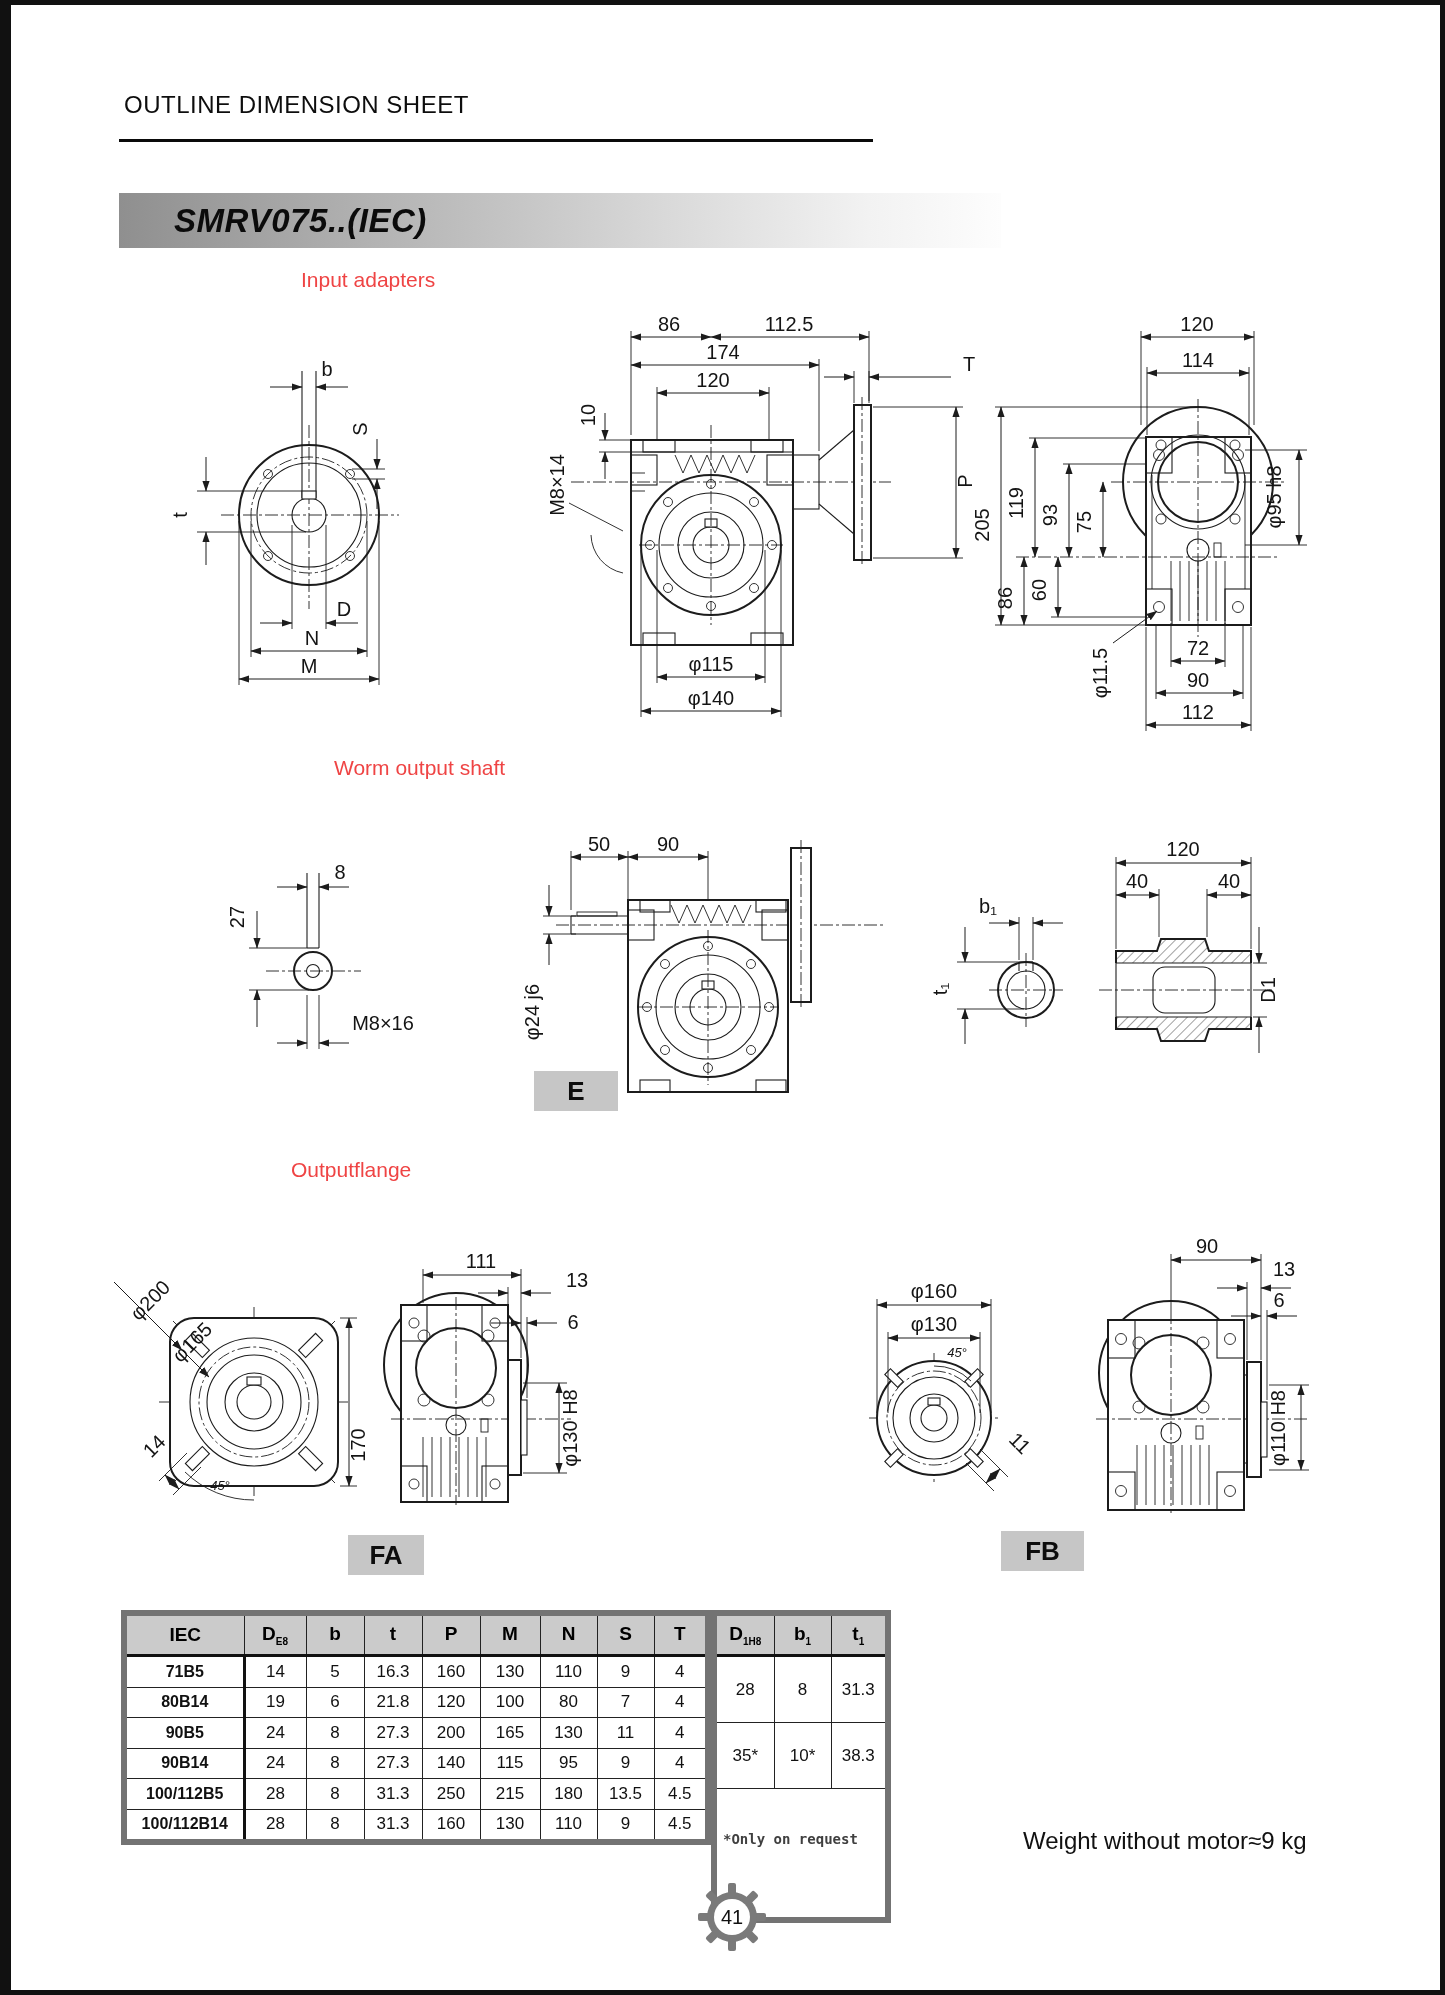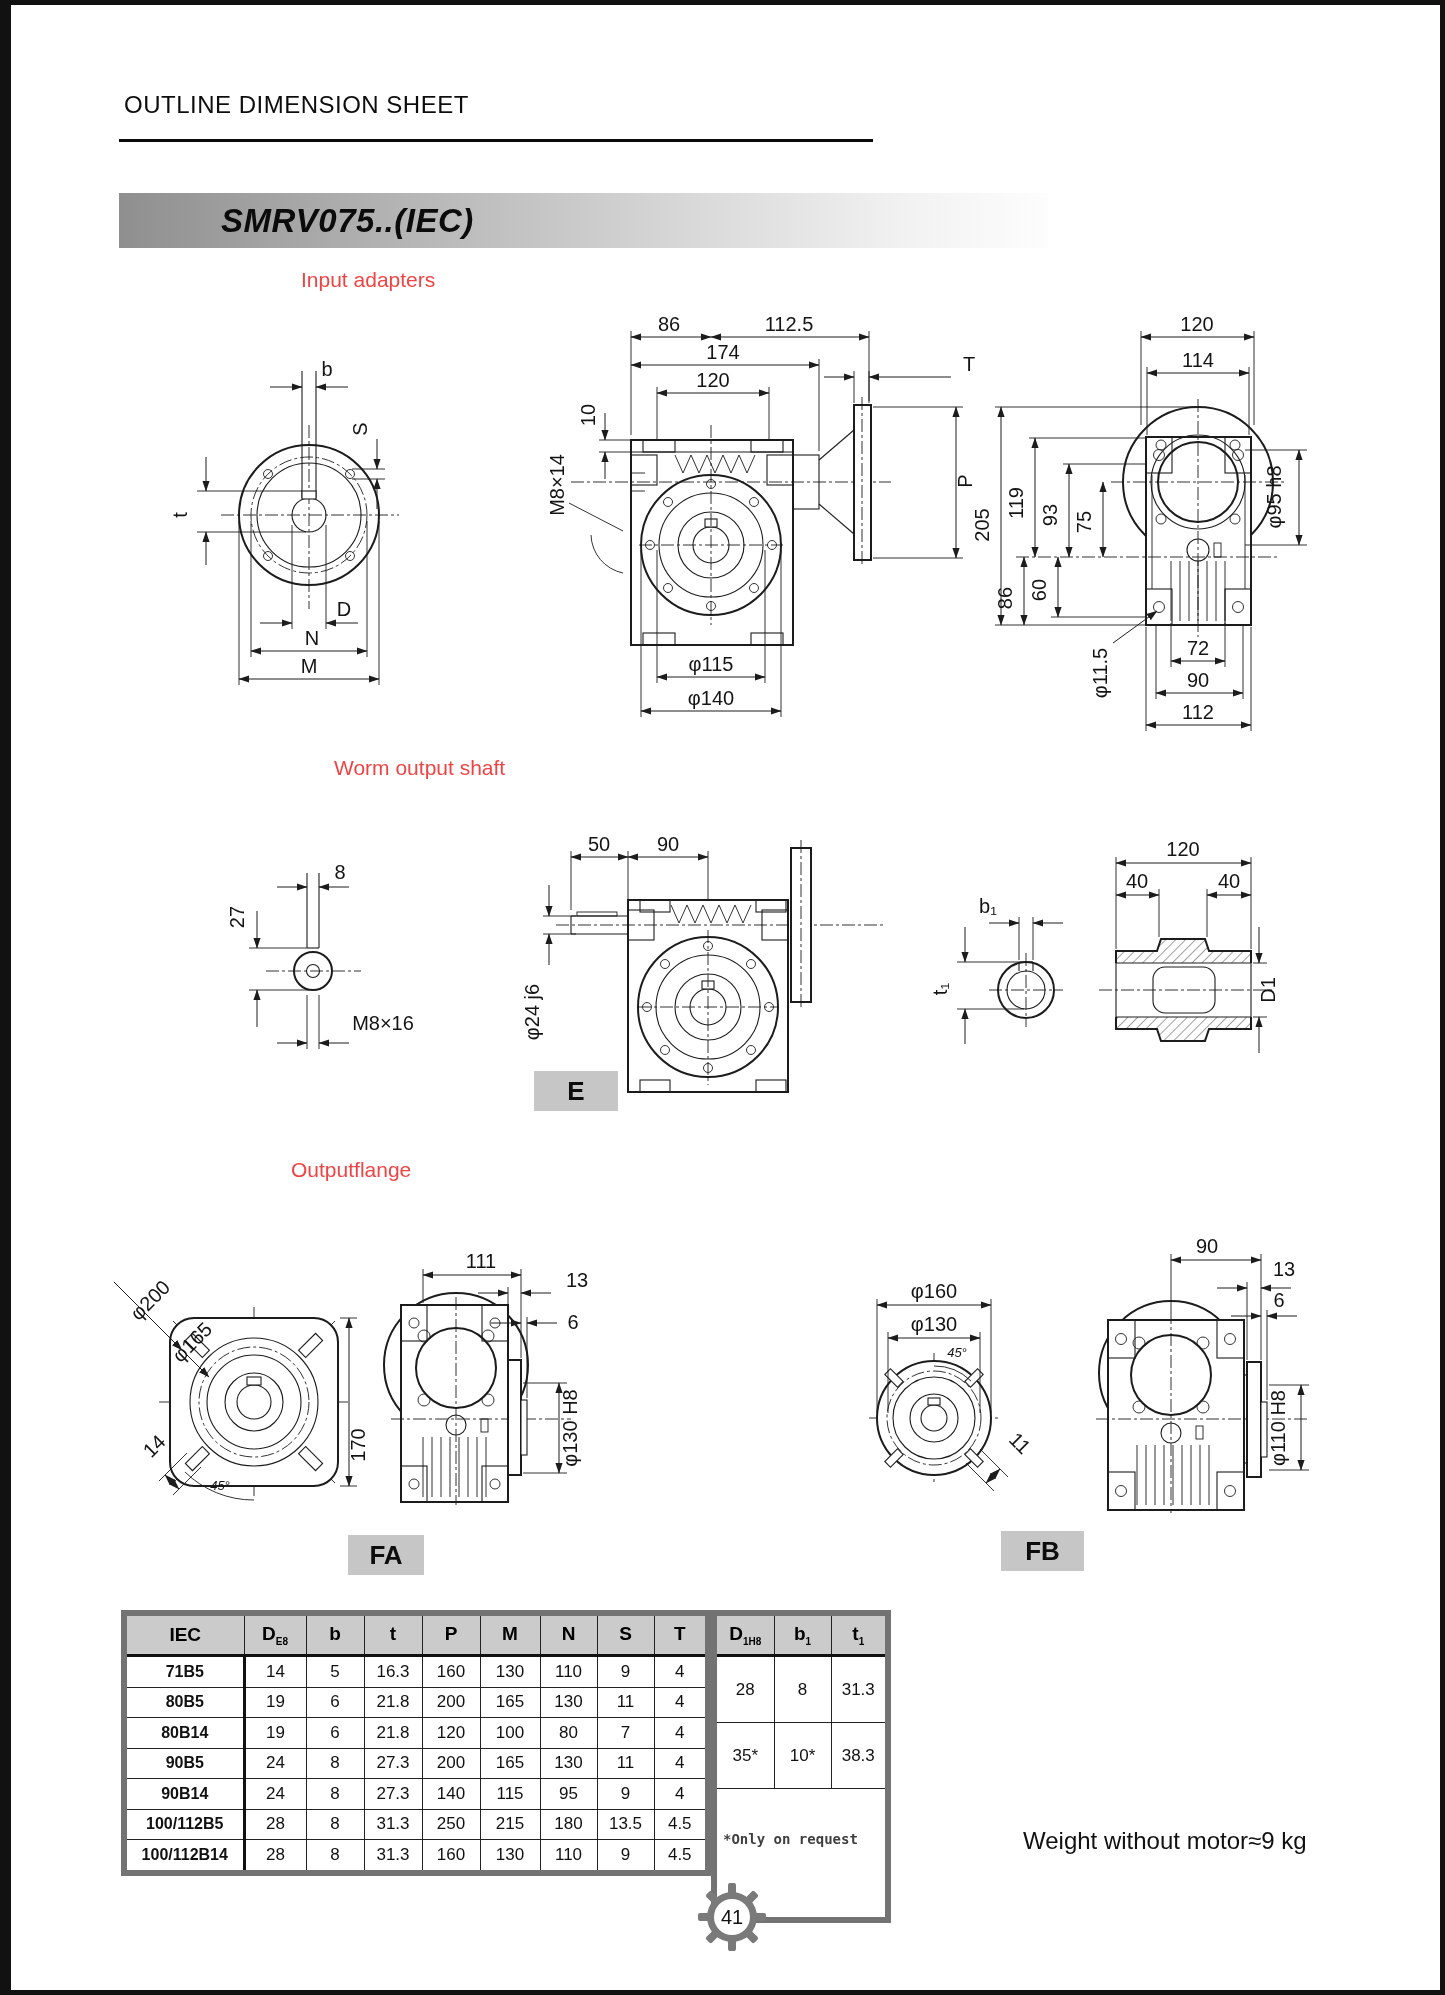--- a/index.html
+++ b/index.html
@@ -3,21 +3,21 @@
 <meta charset="utf-8">
 <style>
   html,body{margin:0;padding:0;background:#e8e8e8;font-family:"Liberation Sans",sans-serif;}
   .page{position:relative;width:1445px;height:1995px;background:#fff;margin:0 auto;
         border:5px solid #111;border-left-width:11px;box-sizing:border-box;overflow:hidden;}
   .abs{position:absolute;}
   .doc-title{left:113px;top:86px;font-size:24px;color:#0d0d0d;letter-spacing:.5px;}
   .title-rule{left:108px;top:134px;width:754px;height:3px;background:#0a0a0a;}
   .banner{left:108px;top:188px;width:882px;height:55px;
           background:linear-gradient(90deg,#8f8f8f 0%,#b4b4b4 30%,#d9d9d9 62%,#f2f2f2 85%,#fdfdfd 100%);
-          display:flex;align-items:center;padding-left:47px;}
+          display:flex;align-items:center;}
   .banner span{font-size:33px;font-weight:bold;font-style:italic;color:#0b0b0b;padding-left:55px;letter-spacing:.5px;}
   .sec-h{font-size:21px;color:#ef4444;}
   .vlabel{background:#c6c6c6;color:#0d0d0d;font-size:26px;font-weight:bold;
           display:flex;align-items:center;justify-content:center;}
   .weight{left:1012px;top:1822px;font-size:24px;color:#111;}
   
   table{border-collapse:collapse;table-layout:fixed;font-family:"Liberation Sans",sans-serif;}
   .dim-tbl{border:6px solid #737373;}
   .dim-tbl th,.dim-tbl td{border:1.4px solid #222;text-align:center;padding:0;overflow:hidden;}
   .dim-tbl thead th{background:#cbcbcb;font-size:19px;font-weight:bold;height:38px;border-bottom:3px solid #111;}
@@ -575,31 +575,20 @@
             <td>14</td>
             <td>5</td>
             <td>16.3</td>
             <td>160</td>
             <td>130</td>
             <td>110</td>
             <td>9</td>
             <td>4</td>
           </tr>
         <tr>
-            <td class="riec">80B5</td>
-            <td>19</td>
-            <td>6</td>
-            <td>21.8</td>
-            <td>200</td>
-            <td>165</td>
-            <td>130</td>
-            <td>11</td>
-            <td>4</td>
-          </tr>
-        <tr>
             <td class="riec">80B14</td>
             <td>19</td>
             <td>6</td>
             <td>21.8</td>
             <td>120</td>
             <td>100</td>
             <td>80</td>
             <td>7</td>
             <td>4</td>
           </tr>

